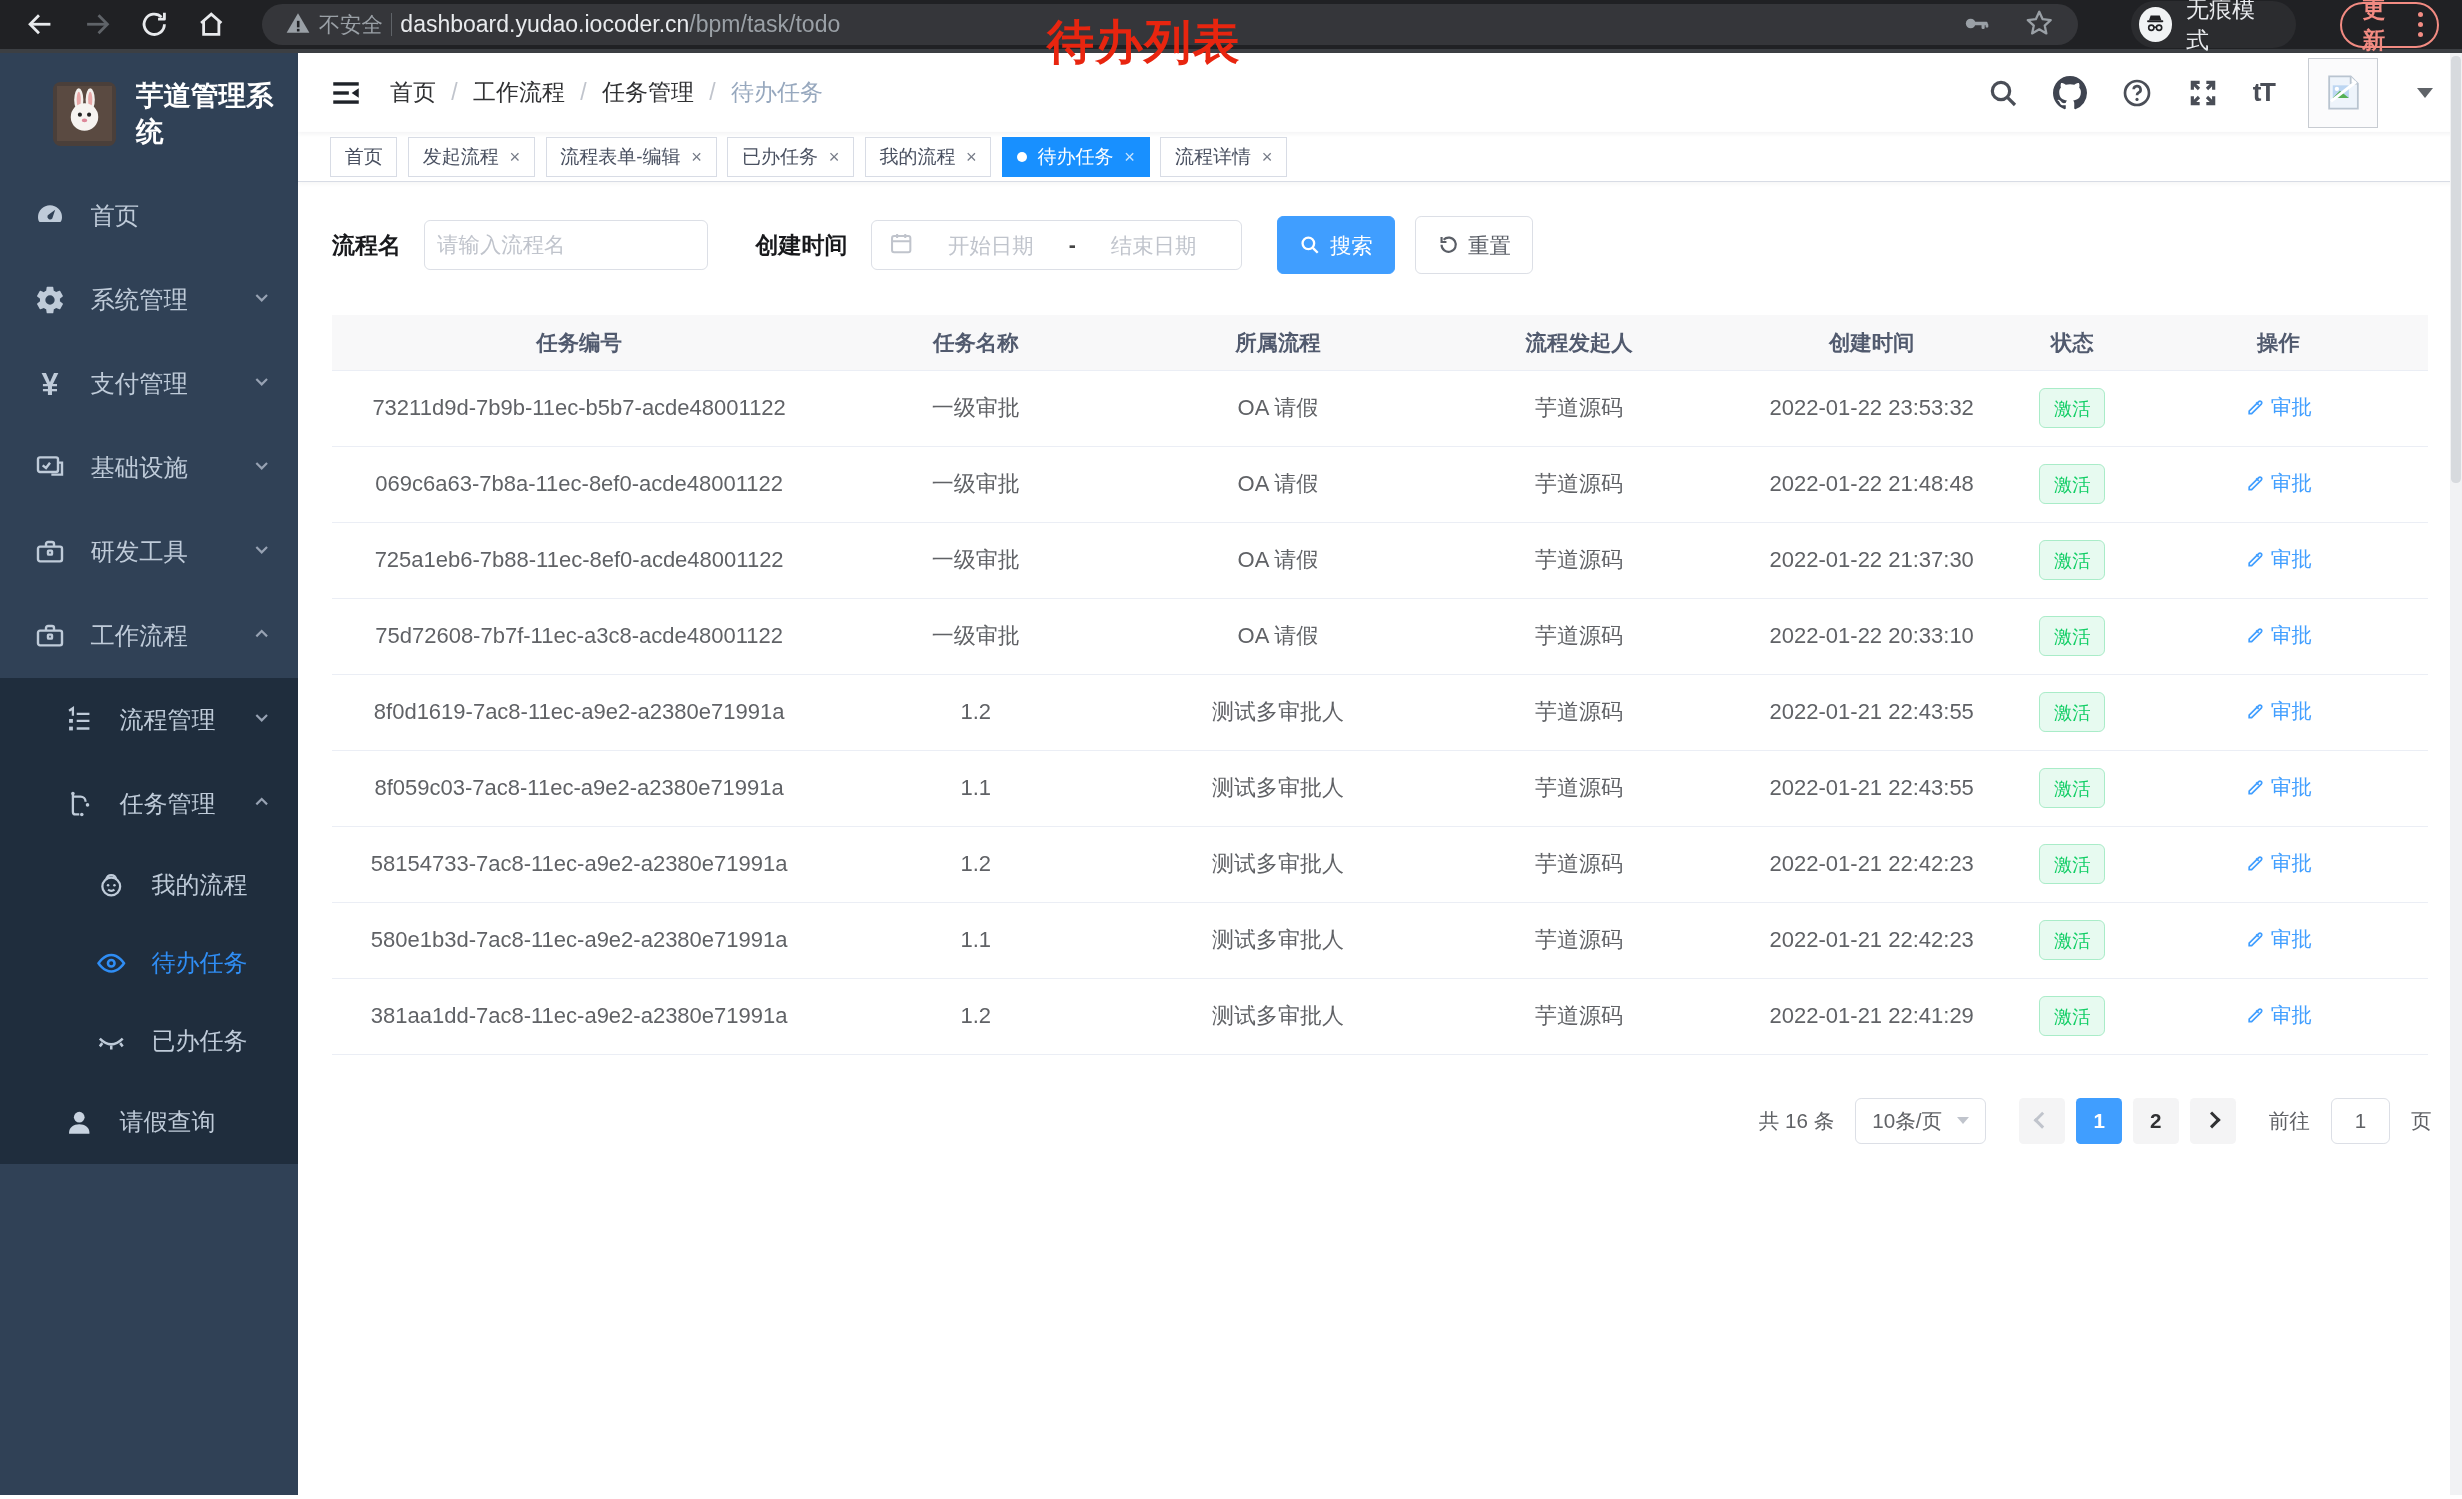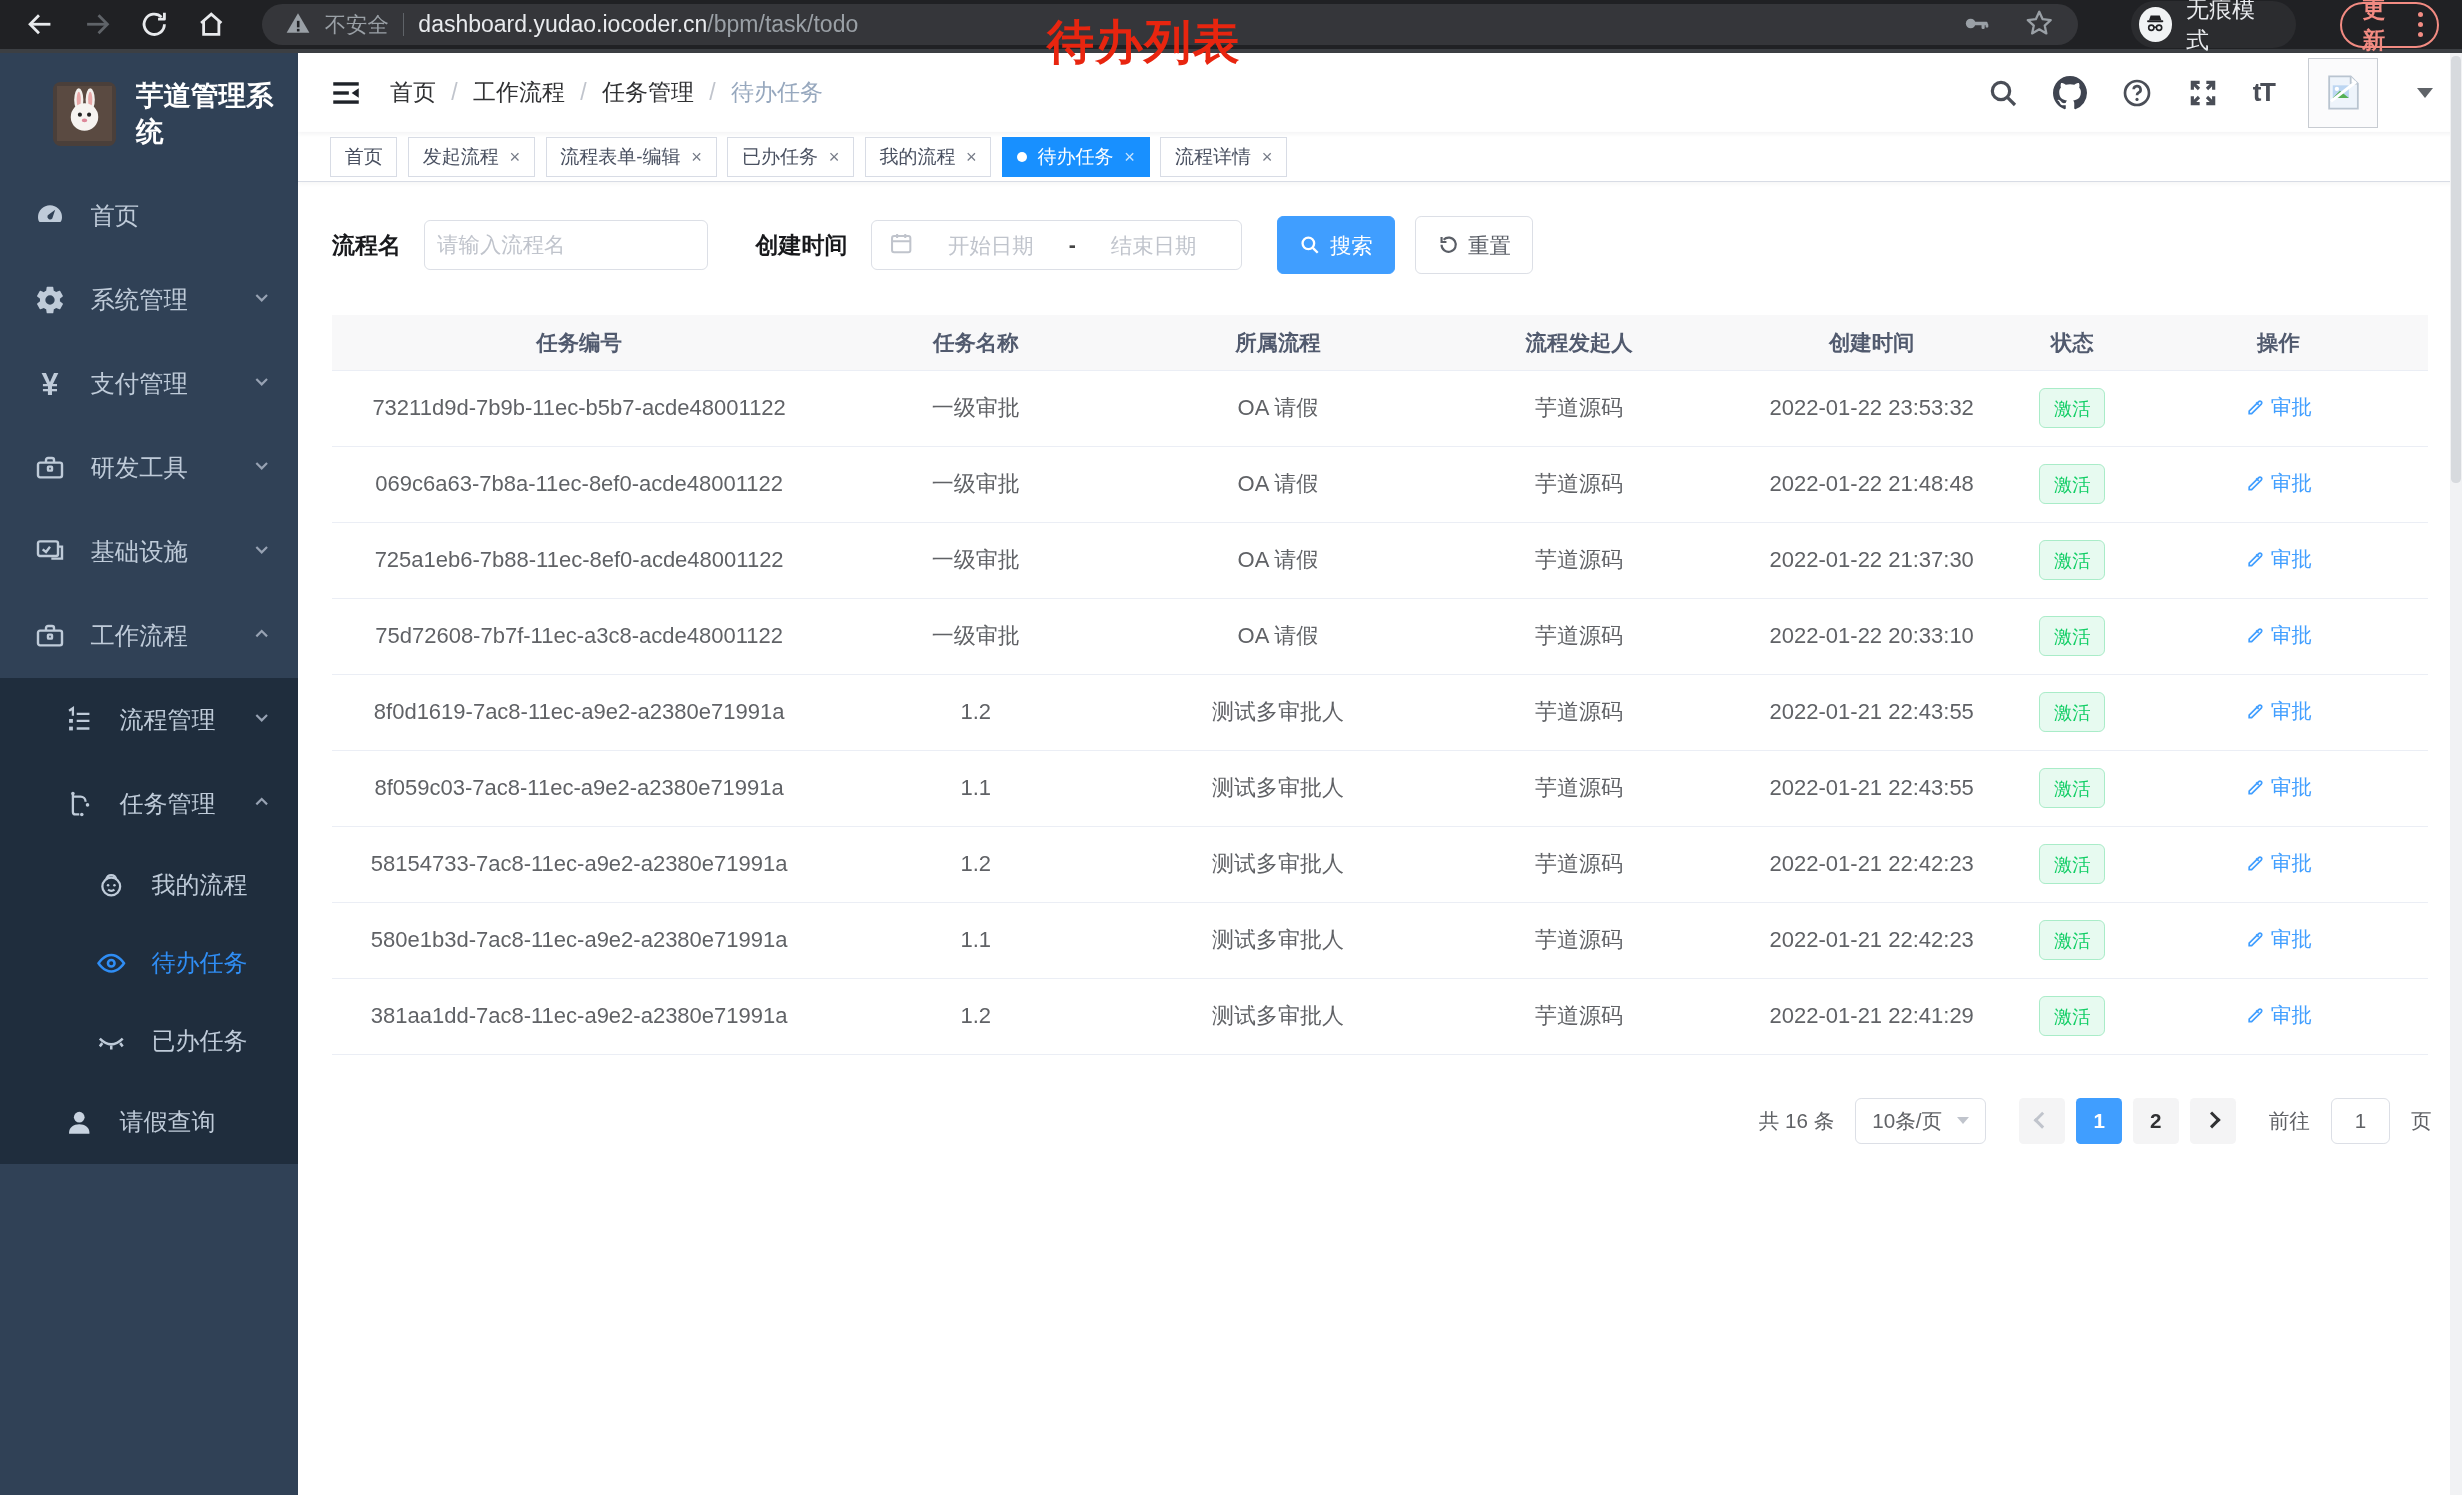--- a/index.html
+++ b/index.html
@@ -4,21 +4,21 @@
 <style>
   * { margin:0; padding:0; box-sizing:border-box; }
   html,body { width:2462px; height:1500px; overflow:hidden;
     font-family:"Liberation Sans","DejaVu Sans",sans-serif; background:#fff; }
 
   
   #browser-bar { height:53px; background:#202124; border-bottom:4.6px solid #3c3f43;
     display:flex; align-items:center; padding:0 23px; gap:23px; }
   .nav-ic { width:34px; height:34px; flex-shrink:0; display:flex; align-items:center; justify-content:center; cursor:pointer; }
   #address-pill { height:41px; background:#35363a; border-radius:20.6px; flex:0 0 1816px;
-    margin-left:10.7px; display:flex; align-items:center; padding:0 23px; gap:14px; }
+    margin-left:10.7px; display:flex; align-items:center; padding:0 23px; gap:8px; }
   #address-pill .sec { color:#9aa0a6; font-size:21.4px; }
   #address-pill .divider { width:1.5px; height:23px; background:#5f6368; }
   .url { font-size:23px; }
   .url .host { color:#e8eaed; } .url .path { color:#9aa0a6; }
   #pill-right { margin-left:auto; display:flex; align-items:center; gap:34px; }
   #incog-chip { height:47px; background:#2b2c2f; border-radius:24px; display:flex;
     align-items:center; gap:13.7px; padding:0 21.4px 0 7.6px; margin-left:30.5px; }
   #incog-chip .circ { width:35px; height:35px; border-radius:50%; background:#f1f3f4;
     display:flex; align-items:center; justify-content:center; }
   #incog-chip span.lbl { color:#e8eaed; font-size:23px; }
@@ -247,40 +247,40 @@
         <span class="mi-ic yen">¥</span>
         <span>支付管理</span>
         <span class="chev"><svg width="21.4" height="21.4" viewBox="0 0 24 24" fill="none" stroke="#97a2b3" stroke-width="2.4">
               <path d="M6 9l6 6 6-6"></path>
             </svg></span>
       </div>
 
       <div class="menu-item lv1">
         <span class="mi-ic">
           <svg width="32" height="32" viewBox="0 0 24 24" fill="none" stroke="#bfcbd9" stroke-width="1.8">
+              <rect x="3" y="4" width="15" height="11" rx="1.5"></rect>
+              <path d="M6.5 10l2.5 2 3-4"></path>
+              <path d="M18 8h3v9h-8"></path>
+            </svg>
+        </span>
+        <span>基础设施</span>
+        <span class="chev"><svg width="21.4" height="21.4" viewBox="0 0 24 24" fill="none" stroke="#97a2b3" stroke-width="2.4">
+              <path d="M6 9l6 6 6-6"></path>
+            </svg></span>
+      </div>
+
+      <div class="menu-item lv1">
+        <span class="mi-ic">
+          <svg width="32" height="32" viewBox="0 0 24 24" fill="none" stroke="#bfcbd9" stroke-width="1.8">
               <rect x="3" y="8" width="18" height="11" rx="1.5"></rect>
               <path d="M9 8V6a1.5 1.5 0 0 1 1.5-1.5h3A1.5 1.5 0 0 1 15 6v2"></path>
               <rect x="10.5" y="11" width="3" height="3" rx=".5"></rect>
             </svg>
         </span>
         <span>研发工具</span>
-        <span class="chev"><svg width="21.4" height="21.4" viewBox="0 0 24 24" fill="none" stroke="#97a2b3" stroke-width="2.4">
-              <path d="M6 9l6 6 6-6"></path>
-            </svg></span>
-      </div>
-
-      <div class="menu-item lv1">
-        <span class="mi-ic">
-          <svg width="32" height="32" viewBox="0 0 24 24" fill="none" stroke="#bfcbd9" stroke-width="1.8">
-              <rect x="3" y="4" width="15" height="11" rx="1.5"></rect>
-              <path d="M6.5 10l2.5 2 3-4"></path>
-              <path d="M18 8h3v9h-8"></path>
-            </svg>
-        </span>
-        <span>基础设施</span>
         <span class="chev"><svg width="21.4" height="21.4" viewBox="0 0 24 24" fill="none" stroke="#97a2b3" stroke-width="2.4">
               <path d="M6 9l6 6 6-6"></path>
             </svg></span>
       </div>
 
       <div class="menu-item lv1">
         <span class="mi-ic">
           <svg width="32" height="32" viewBox="0 0 24 24" fill="none" stroke="#bfcbd9" stroke-width="1.8">
               <rect x="3" y="8" width="18" height="11" rx="1.5"></rect>
               <path d="M9 8V6a1.5 1.5 0 0 1 1.5-1.5h3A1.5 1.5 0 0 1 15 6v2"></path>

